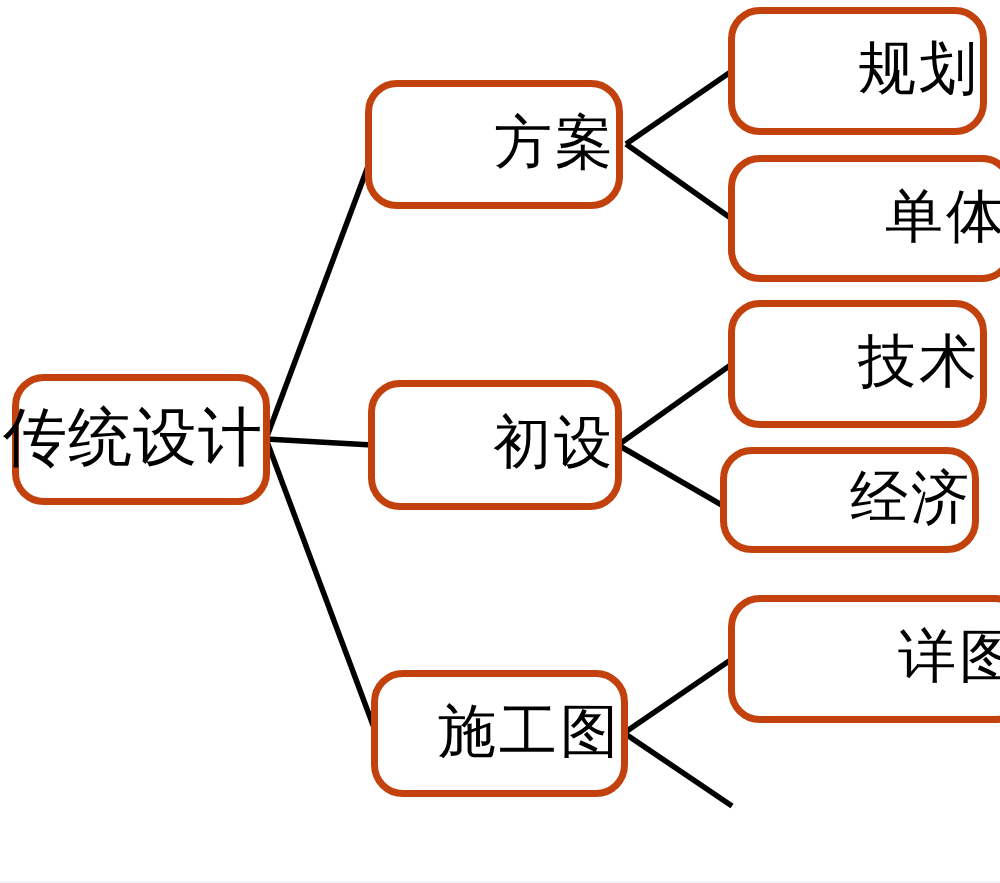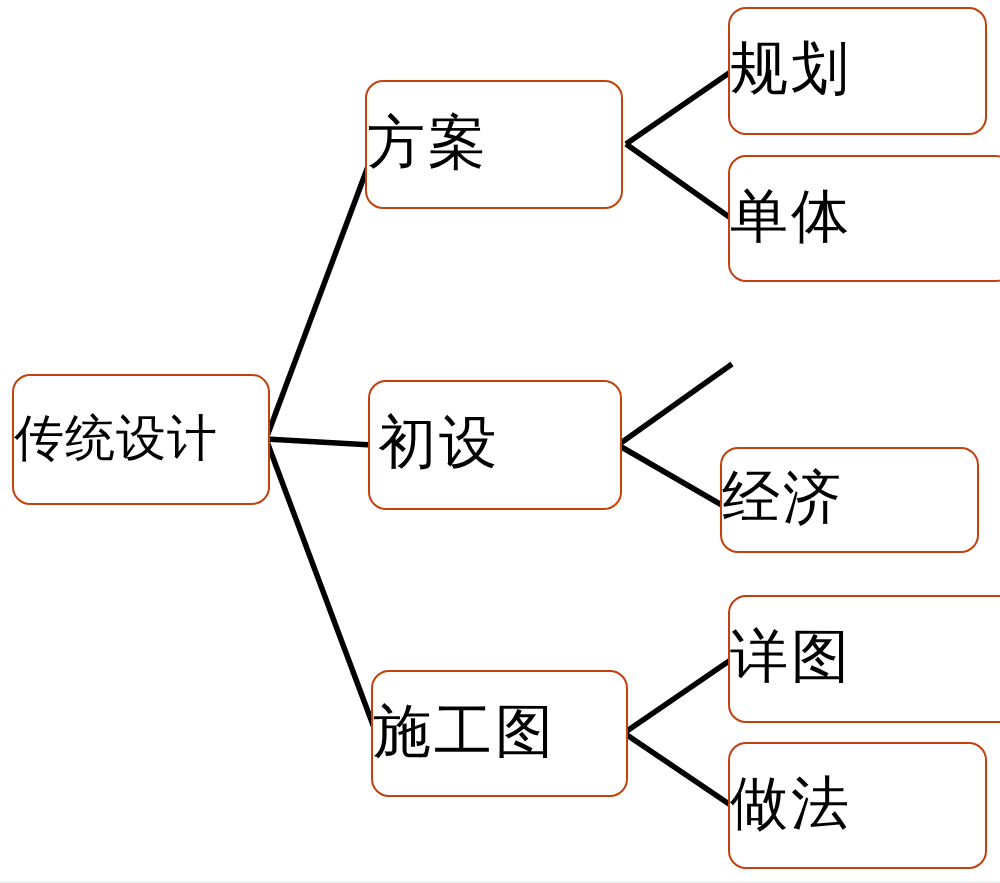--- a/index.html
+++ b/index.html
@@ -21,35 +21,35 @@
   }
   .edges line {
     stroke: #000000;
     stroke-width: 5.5;
     stroke-linecap: butt;
   }
   .node {
     position: absolute;
     display: flex;
     align-items: center;
-    justify-content: flex-start;
+    justify-content: flex-end;
     background: #ffffff;
-    border: 2px solid #c2410c;
-    border-radius: 18px;
+    border: 7px solid #c2410c;
+    border-radius: 32px;
     color: #000000;
   }
   .node .label {
     font-size: 58px;
     line-height: 1;
     letter-spacing: 3px;
     white-space: nowrap;
     color: #000000;
     padding-bottom: 4px;
   }
-  .node.root .label { font-size: 50px; letter-spacing: 1px; }
+  .node.root .label { font-size: 64px; letter-spacing: 1px; }
 
   
   .n-root         { left: 12px;  top: 374px; width: 258px; height: 131px; }
   .n-scheme       { left: 365px; top: 80px;  width: 258px; height: 129px; }
   .n-preliminary  { left: 368px; top: 380px; width: 254px; height: 130px; padding-left: 8px; }
   .n-construction { left: 371px; top: 670px; width: 257px; height: 127px; }
   .n-planning     { left: 728px; top: 7px;   width: 259px; height: 128px; }
   .n-monomer      { left: 728px; top: 155px; width: 286px; height: 127px; }
   .n-technology   { left: 728px; top: 300px; width: 259px; height: 128px; }
   .n-economy      { left: 720px; top: 447px; width: 259px; height: 106px; }
@@ -97,28 +97,28 @@
   </div>
 
   <div class="node n-planning">
     <span class="label">规划</span>
   </div>
 
   <div class="node n-monomer">
     <span class="label">单体</span>
   </div>
 
+  <div class="node n-technology">
+    <span class="label">技术</span>
+  </div>
 
   <div class="node n-economy">
     <span class="label">经济</span>
   </div>
 
   <div class="node n-detail">
     <span class="label">详图</span>
   </div>
 
-  <div class="node n-method">
-    <span class="label">做法</span>
-  </div>
 
   <div class="bottom-divider"></div>
 
 </div>
 
 </body></html>

